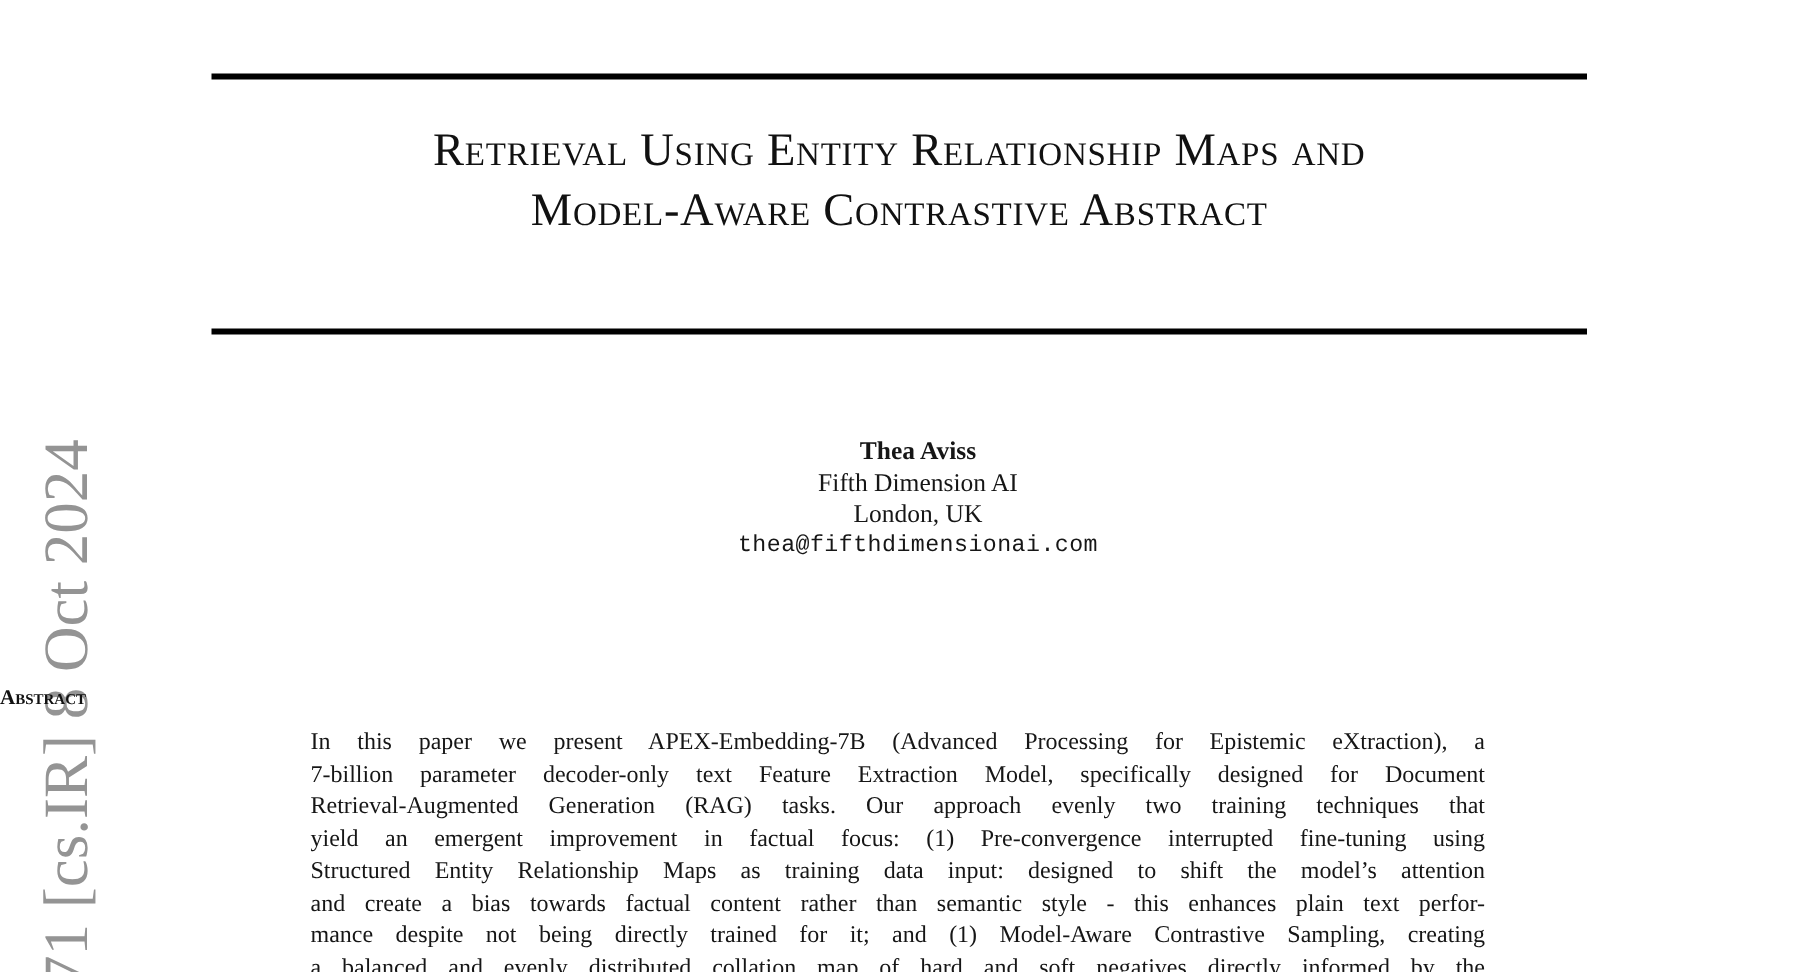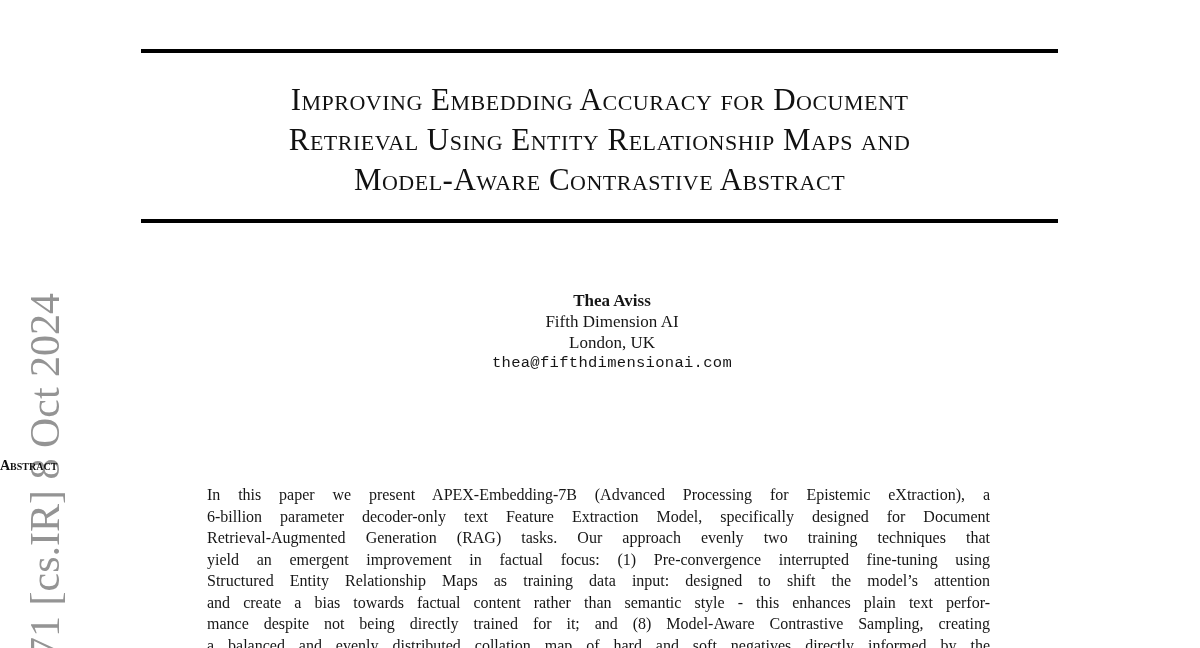--- a/index.html
+++ b/index.html
@@ -109,40 +109,39 @@
 </head>
 <body>
 
 <div class="page">
 
   <div class="arxiv-stamp">71 [cs.IR] 8 Oct 2024</div>
 
   <div class="title-rule top"></div>
 
   <div class="paper-title">
-    <div>Improving Embedding Accuracy for Document</div>
     <div>Retrieval Using Entity Relationship Maps and</div>
     <div>Model-Aware Contrastive Abstract</div>
   </div>
 
   <div class="title-rule bottom"></div>
 
   <div class="author-block">
     <div class="author-name">Thea Aviss</div>
     <div class="author-affiliation">Fifth Dimension AI</div>
     <div class="author-location">London, UK</div>
     <div class="author-email">thea@fifthdimensionai.com</div>
   </div>
 
   <div class="abstract-heading">Abstract</div>
 
   <div class="abstract-body">
     <div class="abs-line" style="white-space: normal;">In this paper we present APEX-Embedding-7B (Advanced Processing for Epistemic eXtraction), a</div>
-    <div class="abs-line" style="white-space: normal;">6-billion parameter decoder-only text Feature Extraction Model, specifically designed for Document</div>
+    <div class="abs-line" style="white-space: normal;">7-billion parameter decoder-only text Feature Extraction Model, specifically designed for Document</div>
     <div class="abs-line" style="white-space: normal;">Retrieval-Augmented Generation (RAG) tasks. Our approach evenly two training techniques that</div>
     <div class="abs-line" style="white-space: normal;">yield an emergent improvement in factual focus: (1) Pre-convergence interrupted fine-tuning using</div>
     <div class="abs-line" style="white-space: normal;">Structured Entity Relationship Maps as training data input: designed to shift the model’s attention</div>
     <div class="abs-line" style="white-space: normal;">and create a bias towards factual content rather than semantic style - this enhances plain text perfor-</div>
-    <div class="abs-line" style="white-space: normal;">mance despite not being directly trained for it; and (8) Model-Aware Contrastive Sampling, creating</div>
+    <div class="abs-line" style="white-space: normal;">mance despite not being directly trained for it; and (1) Model-Aware Contrastive Sampling, creating</div>
     <div class="abs-line" style="white-space: normal;">a balanced and evenly distributed collation map of hard and soft negatives directly informed by the</div>
   </div>
 
 </div>
 
 </body></html>

